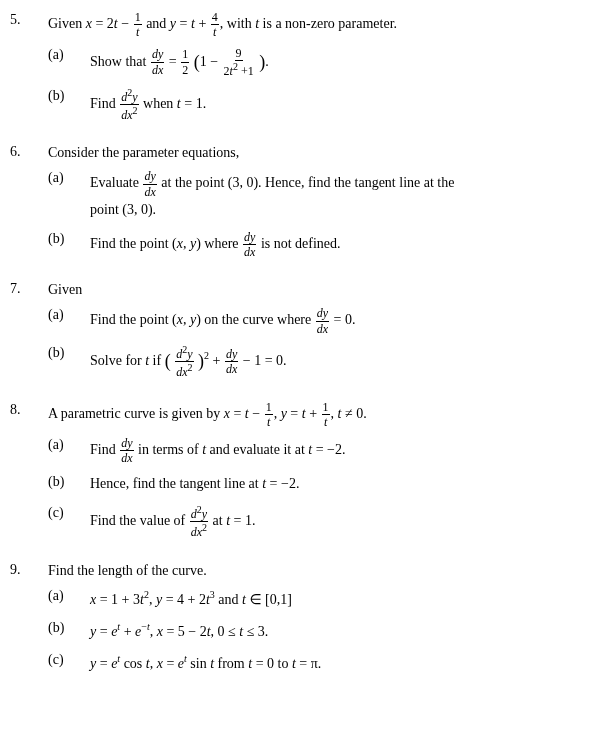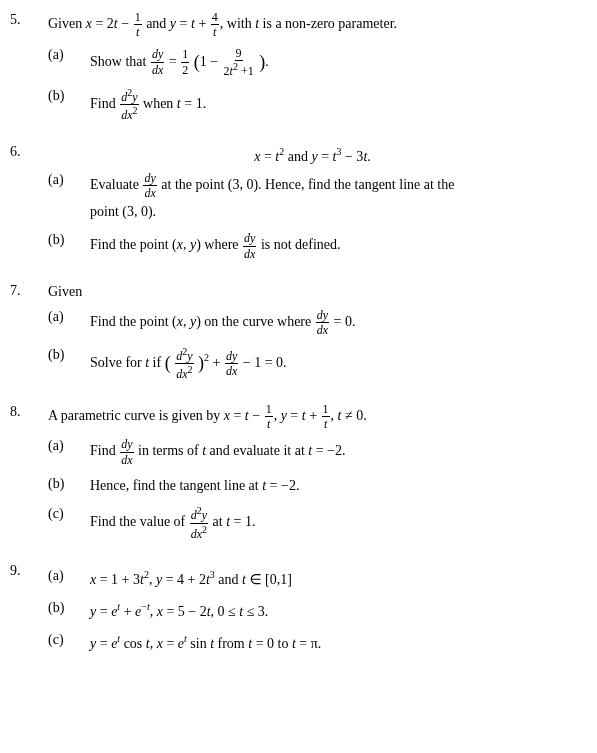--- a/index.html
+++ b/index.html
@@ -129,22 +129,22 @@
           when <span class="math">t</span> = 1.
         </div>
       </div>
     </div>
   </div>
 </div>
 
 <div class="problem">
   <div class="problem-num">6.</div>
   <div class="problem-content">
-    <div class="eq-center">
-      <span class="math">x</span> = <span class="math">t</span><sup>2</sup> and <span class="math">y</span> = <span class="math">t</span><sup>3</sup> − 3<span class="math">t</span>.
+    <div class="problem-statement">
+      Consider the parameter equations,
     </div>
     <div class="sub-parts">
 
       <div class="sub-part">
         <div class="sub-label">(a)</div>
         <div class="sub-content">
           Evaluate
           <span class="inline-frac">
             <span class="num"><span class="math">dy</span></span>
             <span class="den"><span class="math">dx</span></span>
@@ -258,20 +258,23 @@
           at <span class="math">t</span> = 1.
         </div>
       </div>
     </div>
   </div>
 </div>
 
 <div class="problem">
   <div class="problem-num">9.</div>
   <div class="problem-content">
+    <div class="problem-statement">
+      Find the length of the curve.
+    </div>
     <div class="sub-parts">
 
       <div class="sub-part">
         <div class="sub-label">(a)</div>
         <div class="sub-content">
           <span class="math">x</span> = 1 + 3<span class="math">t</span><sup>2</sup>,
           <span class="math">y</span> = 4 + 2<span class="math">t</span><sup>3</sup>
           and <span class="math">t</span> ∈ [0,1]
         </div>
       </div>

